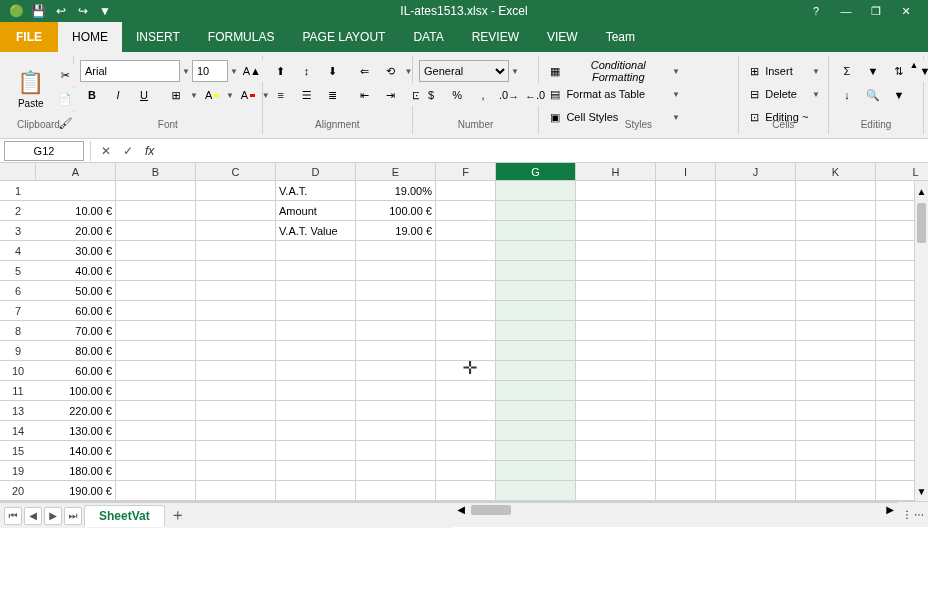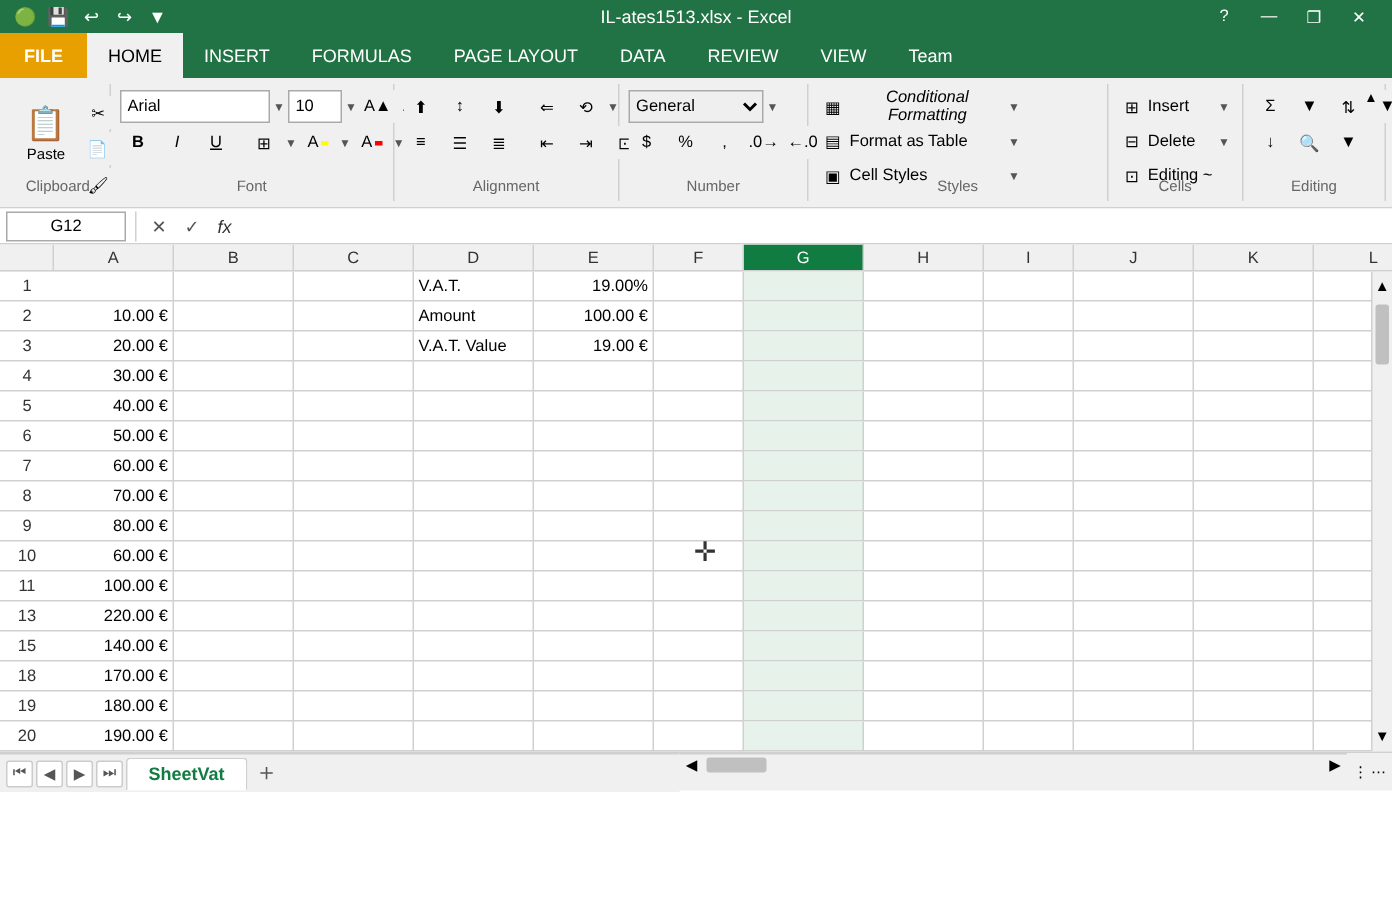--- a/index.html
+++ b/index.html
@@ -510,38 +510,38 @@
             <div class="cell" style="width: 60px; min-width: 60px;"></div>
             <div class="cell selected-col" style="width: 80px; min-width: 80px;"></div>
             <div class="cell" style="width: 80px; min-width: 80px;"></div>
             <div class="cell" style="width: 60px; min-width: 60px;"></div>
             <div class="cell" style="width: 80px; min-width: 80px;"></div>
             <div class="cell" style="width: 80px; min-width: 80px;"></div>
             <div class="cell" style="width: 80px; min-width: 80px;"></div>
             <div style="flex: 1 1 0%; border-bottom: 1px solid rgb(208, 208, 208);"></div>
           </div>
           <div class="grid-row">
+            <div class="row-number" style="min-width: 36px; width: 36px;">14</div>
+            <div class="cell right" style="width: 80px; min-width: 80px;">130.00 €</div>
+            <div class="cell" style="width: 80px; min-width: 80px;"></div>
+            <div class="cell" style="width: 80px; min-width: 80px;"></div>
+            <div class="cell" style="width: 80px; min-width: 80px;"></div>
+            <div class="cell" style="width: 80px; min-width: 80px;"></div>
+            <div class="cell" style="width: 60px; min-width: 60px;"></div>
+            <div class="cell selected-col" style="width: 80px; min-width: 80px;"></div>
+            <div class="cell" style="width: 80px; min-width: 80px;"></div>
+            <div class="cell" style="width: 60px; min-width: 60px;"></div>
+            <div class="cell" style="width: 80px; min-width: 80px;"></div>
+            <div class="cell" style="width: 80px; min-width: 80px;"></div>
+            <div class="cell" style="width: 80px; min-width: 80px;"></div>
+            <div style="flex: 1 1 0%; border-bottom: 1px solid rgb(208, 208, 208);"></div>
+          </div>
+          <div class="grid-row">
             <div class="row-number" style="min-width: 36px; width: 36px;">15</div>
             <div class="cell right" style="width: 80px; min-width: 80px;">140.00 €</div>
-            <div class="cell" style="width: 80px; min-width: 80px;"></div>
-            <div class="cell" style="width: 80px; min-width: 80px;"></div>
-            <div class="cell" style="width: 80px; min-width: 80px;"></div>
-            <div class="cell" style="width: 80px; min-width: 80px;"></div>
-            <div class="cell" style="width: 60px; min-width: 60px;"></div>
-            <div class="cell selected-col" style="width: 80px; min-width: 80px;"></div>
-            <div class="cell" style="width: 80px; min-width: 80px;"></div>
-            <div class="cell" style="width: 60px; min-width: 60px;"></div>
-            <div class="cell" style="width: 80px; min-width: 80px;"></div>
-            <div class="cell" style="width: 80px; min-width: 80px;"></div>
-            <div class="cell" style="width: 80px; min-width: 80px;"></div>
-            <div style="flex: 1 1 0%; border-bottom: 1px solid rgb(208, 208, 208);"></div>
-          </div>
-          <div class="grid-row">
-            <div class="row-number" style="min-width: 36px; width: 36px;">18</div>
-            <div class="cell right" style="width: 80px; min-width: 80px;">170.00 €</div>
             <div class="cell" style="width: 80px; min-width: 80px;"></div>
             <div class="cell" style="width: 80px; min-width: 80px;"></div>
             <div class="cell" style="width: 80px; min-width: 80px;"></div>
             <div class="cell" style="width: 80px; min-width: 80px;"></div>
             <div class="cell" style="width: 60px; min-width: 60px;"></div>
             <div class="cell selected-col" style="width: 80px; min-width: 80px;"></div>
             <div class="cell" style="width: 80px; min-width: 80px;"></div>
             <div class="cell" style="width: 60px; min-width: 60px;"></div>
             <div class="cell" style="width: 80px; min-width: 80px;"></div>
             <div class="cell" style="width: 80px; min-width: 80px;"></div>

